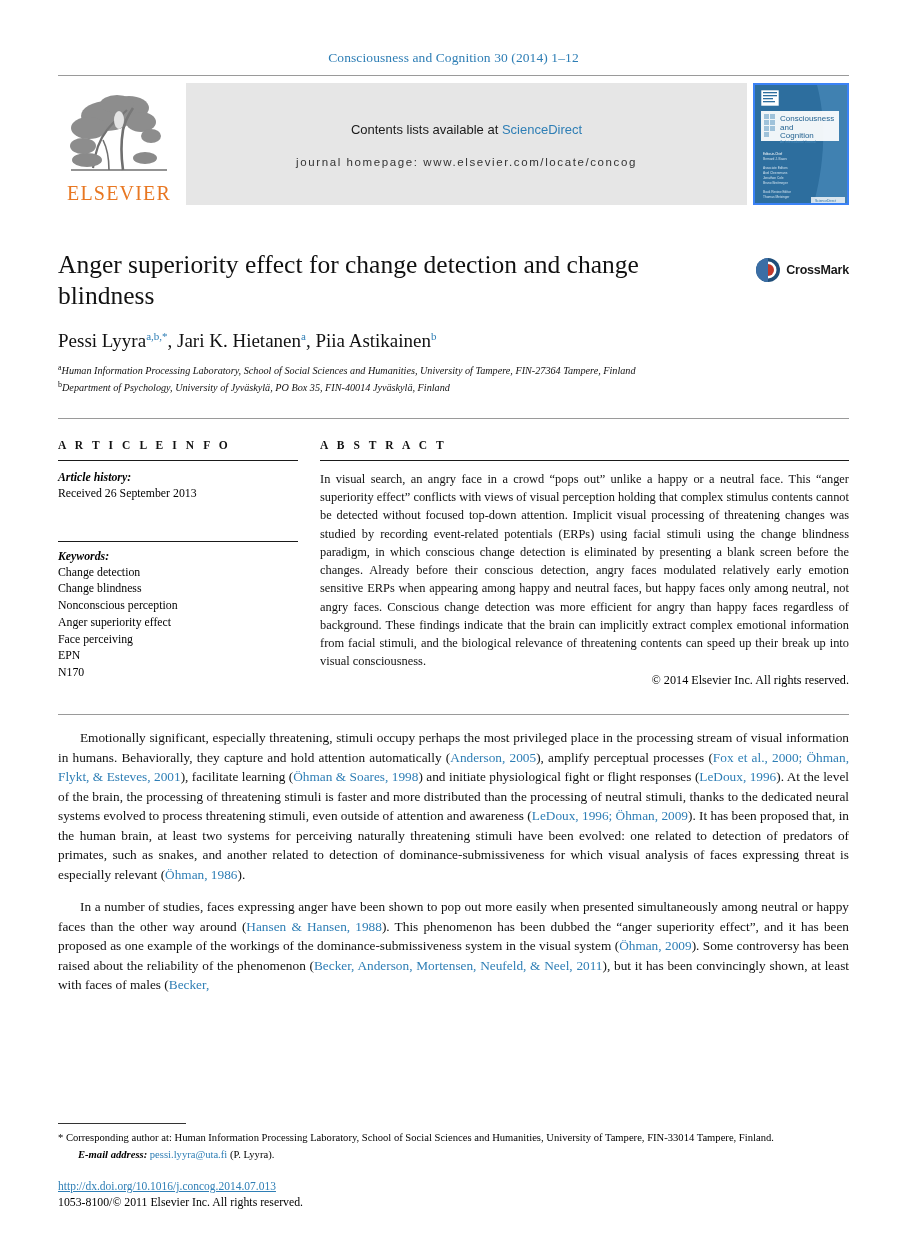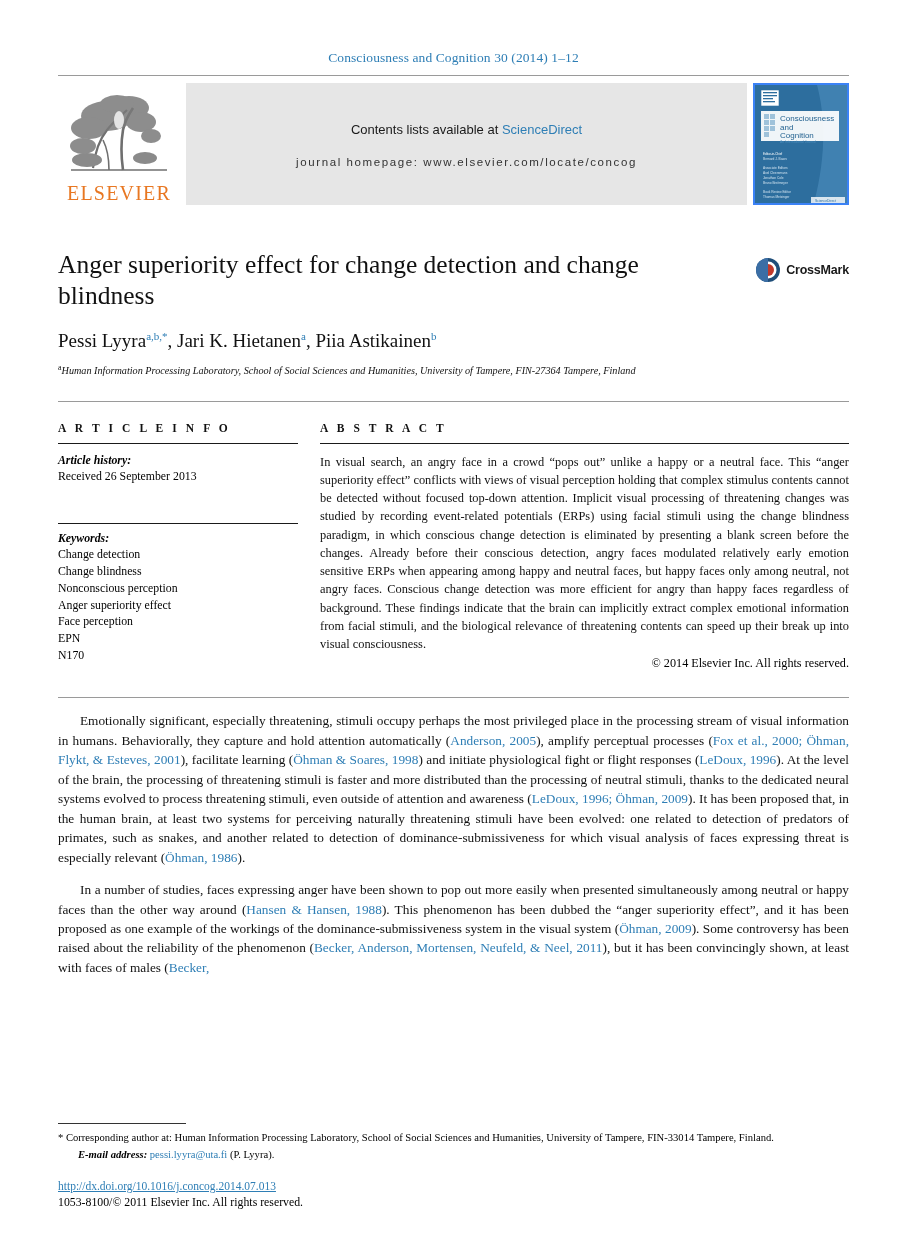--- a/index.html
+++ b/index.html
@@ -378,20 +378,21 @@
       </svg>
       <span class="crossmark-label">CrossMark</span>
     </div>
 
     <div class="authors">
       <span>Pessi Lyyra</span><sup>a,b,*</sup>, <span>Jari K. Hietanen</span><sup>a</sup>, <span>Piia Astikainen</span><sup>b</sup>
     </div>
 
     <div class="affil">
       <div><sup>a</sup><span>Human Information Processing Laboratory, School of Social Sciences and Humanities, University of Tampere, FIN-27364 Tampere, Finland</span></div>
+      <div><sup>b</sup><span>Department of Psychology, University of Jyväskylä, PO Box 35, FIN-40014 Jyväskylä, Finland</span></div>
     </div>
   </div>
 
   <div class="rule-mid"></div>
 
   <div class="two-col">
 
     <div class="col-info">
       <div class="sec-head">A R T I C L E    I N F O</div>
       <div class="hr-thick"></div>
@@ -399,21 +400,21 @@
       <div class="info-text">Received 26 September 2013</div>
 
       <div class="kw-block">
         <div class="hr-thin-kw"></div>
         <div class="info-label">Keywords:</div>
         <ul class="kw-list">
           <li>Change detection</li>
           <li>Change blindness</li>
           <li>Nonconscious perception</li>
           <li>Anger superiority effect</li>
-          <li>Face perception</li>
+          <li>Face perceiving</li>
           <li>EPN</li>
           <li>N170</li>
         </ul>
       </div>
     </div>
 
     <div class="col-abstract">
       <div class="sec-head">A B S T R A C T</div>
       <div class="hr-thick"></div>
       <div class="abstract-body">In visual search, an angry face in a crowd “pops out” unlike a happy or a neutral face. This “anger superiority effect” conflicts with views of visual perception holding that complex stimulus contents cannot be detected without focused top-down attention. Implicit visual processing of threatening changes was studied by recording event-related potentials (ERPs) using facial stimuli using the change blindness paradigm, in which conscious change detection is eliminated by presenting a blank screen before the changes. Already before their conscious detection, angry faces modulated relatively early emotion sensitive ERPs when appearing among happy and neutral faces, but happy faces only among neutral, not angry faces. Conscious change detection was more efficient for angry than happy faces regardless of background. These findings indicate that the brain can implicitly extract complex emotional information from facial stimuli, and the biological relevance of threatening contents can speed up their break up into visual consciousness.</div>

